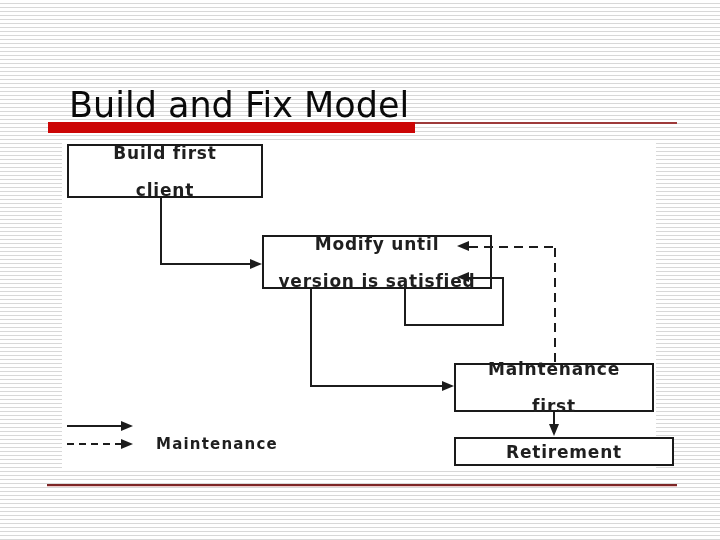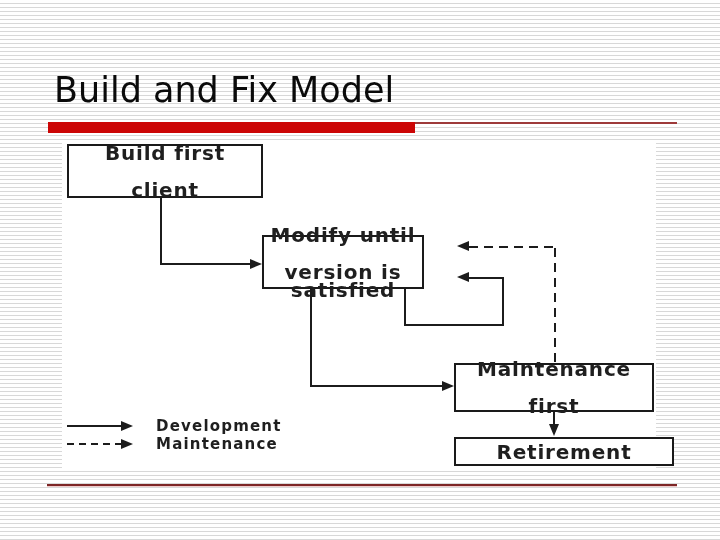--- a/index.html
+++ b/index.html
@@ -2,33 +2,33 @@
 <html><head>
 <meta charset="utf-8">
 <style>
   html,body{margin:0;padding:0;}
   .stage{
     position:relative;width:720px;height:540px;overflow:hidden;
     background:repeating-linear-gradient(180deg,#ffffff 0px,#ffffff 3px,#d8d8d8 3px,#d8d8d8 4px);
     font-family:"DejaVu Sans","Liberation Sans",sans-serif;
   }
   .title{
-    position:absolute;left:54px;top:70px;margin:0;
+    position:absolute;left:54px;top:70px;margin:15px;
     font-size:35px;font-weight:400;color:#0a0a0a;line-height:40px;letter-spacing:0px;white-space:nowrap;
   }
   .title-bar{position:absolute;left:48px;top:122px;width:367px;height:11px;background:#cc0606;}
   .title-line{position:absolute;left:415px;top:122px;width:262px;height:2px;background:#9e3a3a;}
   .canvas{position:absolute;left:62px;top:142px;width:594px;height:326px;background:#ffffff;}
   .dbox{
     position:absolute;box-sizing:border-box;border:2px solid #1a1a1a;background:#ffffff;
     display:flex;flex-direction:column;align-items:center;justify-content:center;
-    font-size:20px;font-weight:700;color:#1f1f1f;line-height:18px;letter-spacing:0.8px;text-align:center;gap:19px;
+    font-size:17px;font-weight:700;color:#1f1f1f;line-height:18px;letter-spacing:0.8px;text-align:center;gap:19px;
   }
   #b-build{left:67px;top:144px;width:196px;height:54px;}
-  #b-modify{left:262px;top:235px;width:162px;height:54px;}
+  #b-modify{left:262px;top:235px;width:230px;height:54px;}
   #b-maint{left:454px;top:363px;width:200px;height:49px;}
   #b-retire{left:454px;top:437px;width:220px;height:29px;}
   .ln{position:absolute;background:#1c1c1c;}
   .dash-h{position:absolute;height:2px;background:repeating-linear-gradient(90deg,#1c1c1c 0 9px,transparent 9px 15px);}
   .dash-v{position:absolute;width:2px;background:repeating-linear-gradient(180deg,#1c1c1c 0 9px,transparent 9px 15px);}
   .dash-h.small{background:repeating-linear-gradient(90deg,#1c1c1c 0 7px,transparent 7px 12px);}
   .ah{position:absolute;width:0;height:0;}
   .ah-r{border-top:5px solid transparent;border-bottom:5px solid transparent;border-left:12px solid #1c1c1c;}
   .ah-l{border-top:5px solid transparent;border-bottom:5px solid transparent;border-right:12px solid #1c1c1c;}
   .ah-d{border-left:5px solid transparent;border-right:5px solid transparent;border-top:12px solid #1c1c1c;}
@@ -81,21 +81,20 @@
 
   <div class="dash-h" style="left:469px;top:246px;width:87px;"></div>
   <div class="ah ah-l" style="left:457px;top:241px;"></div>
   <div class="dash-v" style="left:554px;top:248px;height:115px;"></div>
 
   <div class="ln" style="left:553px;top:412px;width:2px;height:14px;"></div>
   <div class="ah ah-d" style="left:549px;top:424px;"></div>
 
   <div class="ln" style="left:67px;top:425px;width:56px;height:2px;"></div>
   <div class="ah ah-r" style="left:121px;top:421px;"></div>
-  <div class="legend-label" style="left:156px;top:417px;">Development</div>
 
   <div class="dash-h small" style="left:67px;top:443px;width:56px;"></div>
   <div class="ah ah-r" style="left:121px;top:439px;"></div>
   <div class="legend-label" style="left:156px;top:435px;">Maintenance</div>
 
   <div class="footer-dark"></div>
   <div class="footer-light"></div>
 
 </div>
 

